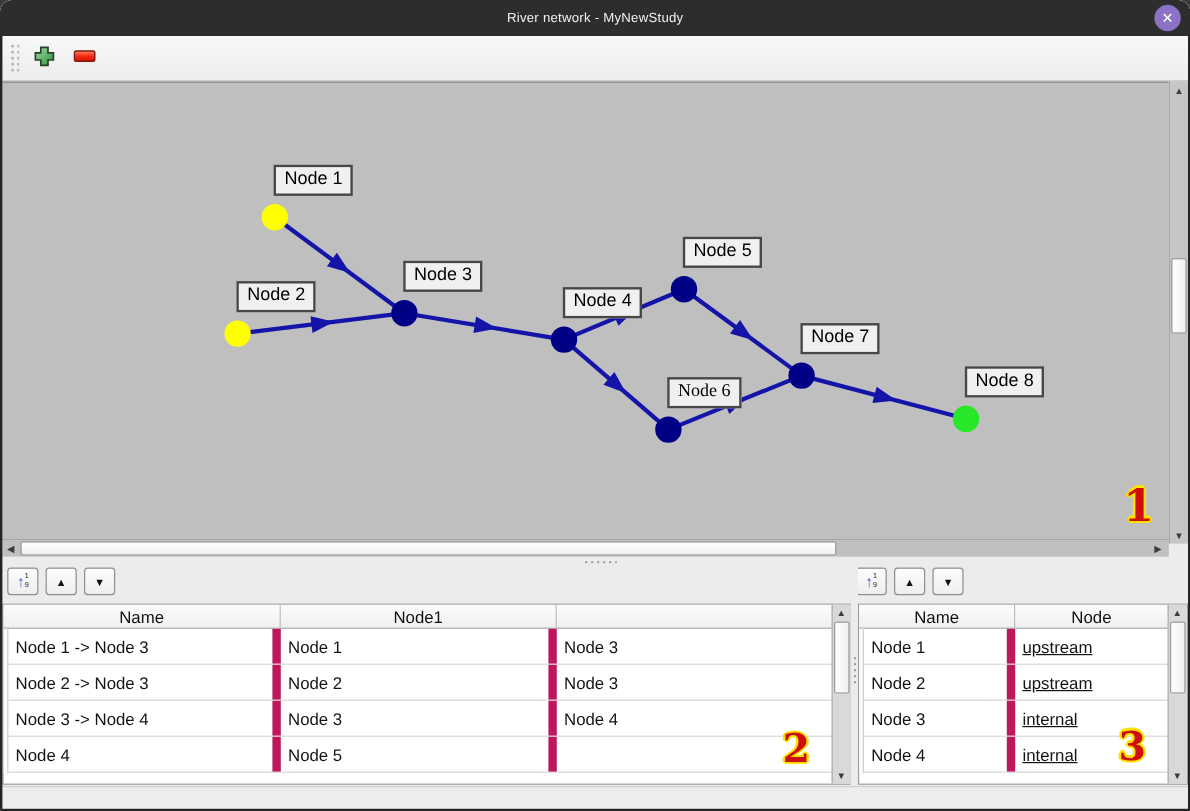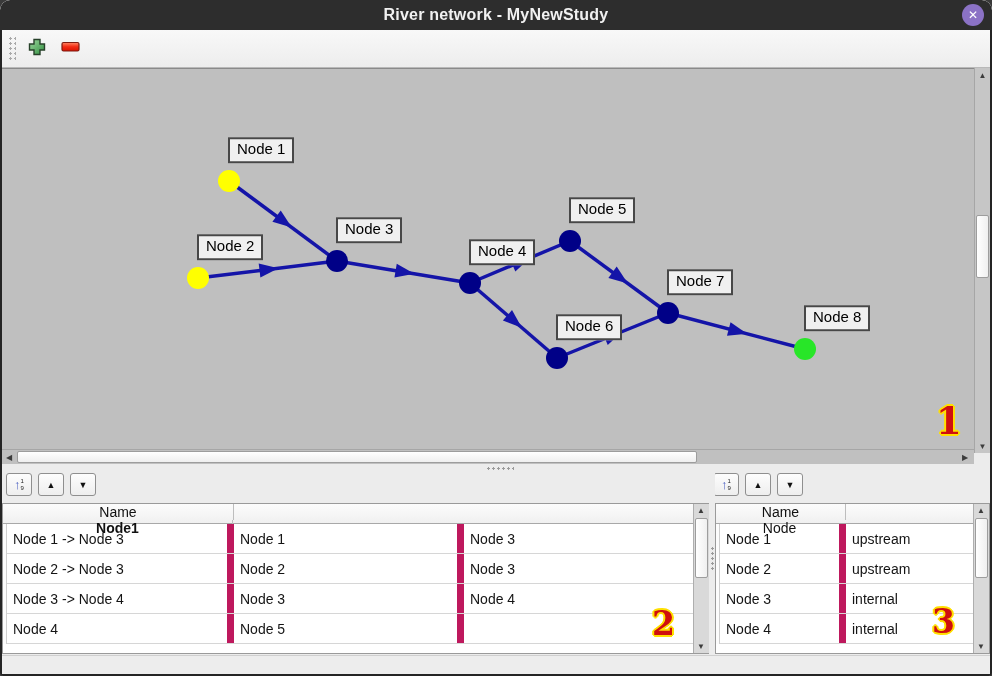--- a/index.html
+++ b/index.html
@@ -6,21 +6,21 @@
   html,body { width:992px; height:676px; }
   body { font-family:"Liberation Sans", sans-serif; background:#3a3a3a; }
 
   .window { position:relative; width:992px; height:676px; background:#ececec;
             border-radius:10px 10px 3px 3px; overflow:hidden; }
 
   
   .titlebar { position:absolute; left:0; top:0; width:992px; height:30px;
               background:#2d2d2d; display:flex; align-items:center; justify-content:center;
               border-radius:10px 10px 0 0; }
-  .title { color:#f1f1f1; font-weight:bold; font-size:16px; letter-spacing:.2px; }
+  .title { color:#f1f1f1; font-weight:normal; font-size:11px; letter-spacing:.2px; }
   .close-btn { position:absolute; right:8px; top:4px; width:22px; height:22px; border:none;
                border-radius:50%; background:#8b72c5; color:#fff; font-size:12px;
                display:flex; align-items:center; justify-content:center; cursor:pointer; }
 
   
   .edge-l,.edge-r { position:absolute; top:30px; width:2px; height:646px; background:#242424; z-index:40; }
   .edge-l { left:0; } .edge-r { right:0; }
   .edge-b { position:absolute; left:0; bottom:0; width:992px; height:2px; background:#242424; z-index:40; }
 
   
@@ -77,34 +77,34 @@
   .sg-arrow { color:#4a5fc0; font-weight:bold; font-size:13px; }
   .sg-digits { display:flex; flex-direction:column; font-size:6px; font-style:normal; color:#222; line-height:1.1; }
   .sg-digits i { font-style:normal; }
 
   .table-wrap { position:absolute; top:503px; height:151px; background:#fff;
                 border:1px solid #9a9a9a; }
   .tw-left  { left:2px;  width:707px; }
   .tw-right { left:715px; width:275px; }
 
   .thead { display:flex; height:20px; background:linear-gradient(#fcfcfc,#f0f0f0);
-           border-bottom:1px solid #a8a8a8;flex-direction:column; }
+           border-bottom:1px solid #a8a8a8; }
   .th { display:flex; align-items:center; justify-content:center; font-size:14px; color:#111;
         border-right:1px solid #bdbdbd; height:100%; }
   .tbody { position:relative; }
   .gutter { position:absolute; left:0; top:0; bottom:0; width:4px; background:#fcfcfc;
             border-right:1px solid #cfcfcf; }
   .tr { display:flex; height:30px; border-bottom:1px solid #d6d6d6; padding-left:4px; }
   .td { display:flex; align-items:center; padding-left:6px; font-size:14px; color:#141414;
         border-right:7px solid #be185d; overflow:hidden; white-space:nowrap; }
 
-  .t-link .th:nth-child(1){ width:231px; } .t-link .th:nth-child(2){ width:230px;font-weight:bold; } .t-link .th:nth-child(3){ width:228px; border-right:none; }
+  .t-link .th:nth-child(1){ width:231px; } .t-link .th:nth-child(2){ width:230px; } .t-link .th:nth-child(3){ width:228px; border-right:none; }
   .t-link .td:nth-child(1){ width:227px; } .t-link .td:nth-child(2){ width:230px; } .t-link .td:nth-child(3){ width:228px; border-right:none; }
   .t-node .th:nth-child(1){ width:130px; } .t-node .th:nth-child(2){ width:127px; border-right:none; }
-  .t-node .td:nth-child(1){ width:126px; } .t-node .td:nth-child(2){ width:127px; border-right:none; }
+  .t-node .td:nth-child(1){ width:126px; } .t-node .td:nth-child(2){ width:127px; border-right:none;text-decoration:underline; }
 
   .table-vscroll { top:0; height:149px; width:16px; background:#d9d9d9; border-left:1px solid #aeaeae; }
   .tvs-left  { position:absolute; left:690px; }
   .tvs-right { position:absolute; left:257px; }
   .table-vscroll .thumb { left:1px; top:14px; width:13px; height:60px; }
 
   
   .statusbar { position:absolute; left:2px; top:655px; width:988px; height:19px;
                background:#ededed; border-top:1px solid #cfcfcf; }
 
@@ -185,21 +185,21 @@
         <circle cx="555" cy="289" r="11" fill="#000087"></circle>
         <circle cx="666" cy="244" r="11" fill="#000087"></circle>
         <circle cx="803" cy="280" r="11" fill="#28e628"></circle>
       </svg>
     <div class="label-layer">
         <div class="node-label" style="left: 226px; top: 94px;">Node 1</div>
         <div class="node-label" style="left: 195px; top: 191px;">Node 2</div>
         <div class="node-label" style="left: 334px; top: 174px;">Node 3</div>
         <div class="node-label" style="left: 467px; top: 196px;">Node 4</div>
         <div class="node-label" style="left: 567px; top: 154px;">Node 5</div>
-        <div class="node-label" style="left: 554px; top: 271px;">Node 6</div>
+        <div class="node-label" style="left: 554px; top: 271px; font-family: Liberation Serif, serif;">Node 6</div>
         <div class="node-label" style="left: 665px; top: 226px;">Node 7</div>
         <div class="node-label" style="left: 802px; top: 262px;">Node 8</div>
       </div>
   </div>
 
   <div class="vscroll canvas-vscroll">
     <button class="sb-btn" style="left:0;top:0;width:15px;height:14px;">
         <span>▲</span>
       </button>
     <div class="thumb"></div>

